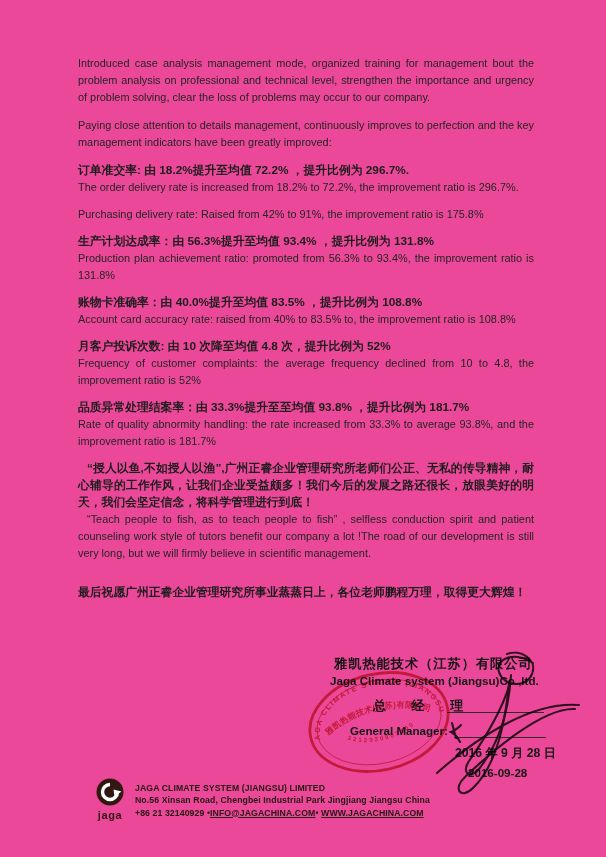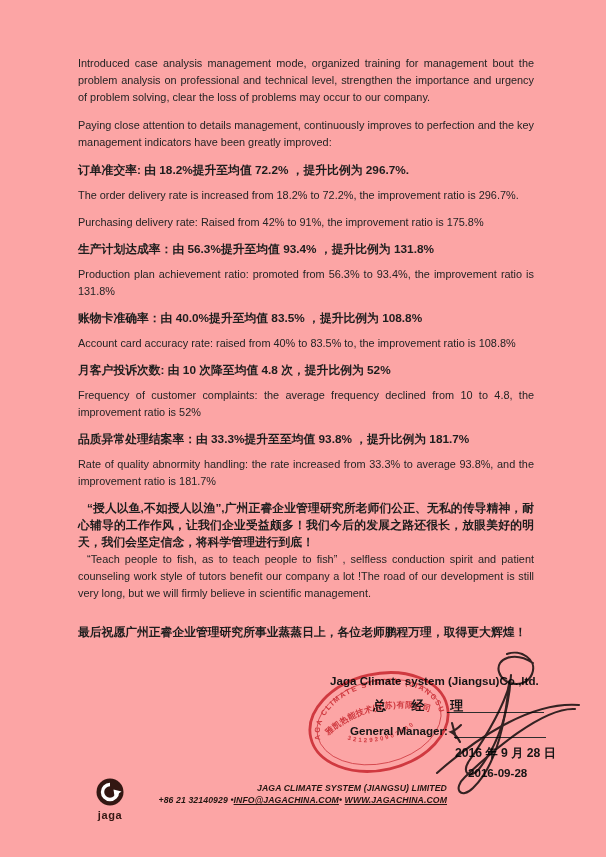--- a/index.html
+++ b/index.html
@@ -1,31 +1,31 @@
 <!DOCTYPE html>
 <html><head>
 <meta charset="utf-8">
 <style>
   html,body{margin:0;padding:0;background:#e8e8e8;}
   .page{
-    position:relative;width:606px;height:857px;background:#fca5a5;
+    position:relative;width:606px;height:857px;background:#ec4899;
     margin:0 auto;overflow:hidden;
     font-family:"Liberation Sans","DejaVu Sans",sans-serif;
     color:#262626;
   }
   .body-flow{
     position:absolute;left:78px;top:55px;width:456px;
     font-size:10.9px;line-height:17px;color:#242424;
   }
   .para{text-align:justify;font-weight:500;margin:0;}
   .zh-line{font-weight:600;font-size:11.8px;line-height:17px;color:#1d1d1d;}
   .gap-lg{margin-bottom:11px;}
   .metric{margin-bottom:10px;}
   .indent{text-indent:9px;}
-  .mb0{margin-bottom:0;margin-top:8px;}
+  .mb0{margin-bottom:0;}
   .mb10{margin-bottom:22px;}
 
   
   .sig{position:absolute;color:#151515;}
   .sig-company-zh{left:334px;top:655px;font-size:13.2px;font-weight:600;letter-spacing:1px;}
   .sig-company-en{left:330px;top:674px;font-size:11.6px;font-weight:600;}
   .sig-title-zh{left:373px;top:697px;font-size:13px;font-weight:700;letter-spacing:11px;}
   .sig-title-en{left:350px;top:724px;font-size:11.6px;font-weight:600;}
   .sig-line{position:absolute;border-bottom:1.4px solid #2d2d2d;height:0;}
   .line1{left:447px;top:712px;width:97px;}
@@ -37,22 +37,22 @@
   .stamp{
     position:absolute;left:304px;top:670px;width:150px;height:104px;
     transform:rotate(-13deg);mix-blend-mode:multiply;opacity:.92;
   }
   
   .ink{position:absolute;left:425px;top:645px;width:168px;height:165px;mix-blend-mode:multiply;}
 
   
   .footer-logo{position:absolute;left:90px;top:777px;width:44px;height:48px;}
   .footer-text{
-    position:absolute;left:135px;top:782px;width:312px;text-align:right;
-    font-size:8.7px;line-height:12.3px;font-weight:700;color:#241712;letter-spacing:.1px;font-style:italic;
+    position:absolute;left:135px;top:782px;width:312px;text-align:left;
+    font-size:8.7px;line-height:12.3px;font-weight:700;color:#241712;letter-spacing:.1px;
   }
   .u{text-decoration:underline;}
 </style>
 </head>
 <body>
 
 <div class="page">
 
   <div class="body-flow">
     <p class="para gap-lg">Introduced case analysis management mode, organized training for management bout the problem analysis on professional and technical level, strengthen the importance and urgency of problem solving, clear the loss of problems may occur to our company.</p>
@@ -87,20 +87,21 @@
       <div class="zh-line">品质异常处理结案率：由 33.3%提升至至均值 93.8%  ，提升比例为 181.7%</div>
       <p class="para mb0">Rate of quality abnormity handling: the rate increased from 33.3% to average 93.8%, and the improvement ratio is 181.7%</p>
     </div>
 
     <div class="zh-line indent" style="text-align:justify;">“授人以鱼,不如授人以渔”,广州正睿企业管理研究所老师们公正、无私的传导精神，耐心辅导的工作作风，让我们企业受益颇多！我们今后的发展之路还很长，放眼美好的明天，我们会坚定信念，将科学管理进行到底！</div>
     <p class="para indent mb10">“Teach people to fish, as to teach people to fish” , selfless conduction spirit and patient counseling work style of tutors benefit our company a lot !The road of our development is still very long, but we will firmly believe in scientific management.</p>
 
     <div class="zh-line">最后祝愿广州正睿企业管理研究所事业蒸蒸日上，各位老师鹏程万理，取得更大辉煌！</div>
   </div>
 
+  <div class="sig sig-company-zh">雅凯热能技术（江苏）有限公司</div>
   <div class="sig sig-company-en">Jaga Climate system (Jiangsu)Co.,ltd.</div>
   <div class="sig sig-title-zh">总 经 理</div>
   <div class="sig-line line1"></div>
   <div class="sig sig-title-en">General Manager:</div>
   <div class="sig-line line2"></div>
   <div class="sig sig-date-zh">2016 年 9 月 28 日</div>
   <div class="sig sig-date-iso">2016-09-28</div>
 
   <svg class="stamp" viewBox="0 0 150 104">
     <ellipse cx="75" cy="52" rx="70" ry="48" fill="none" stroke="#cf4a54" stroke-width="2.8"></ellipse>
@@ -131,20 +132,21 @@
 
   <svg class="footer-logo" viewBox="0 0 44 48">
     <circle cx="20" cy="15" r="13.5" fill="#331712"></circle>
     <path d="M 20,7.5 A 7.5 7.5 0 1 0 27.5,15" fill="none" stroke="#ffffff" stroke-width="3.4"></path>
     <path d="M 23.5,12.5 L 31.5,14.5 L 24.5,19.5 Z" fill="#ffffff"></path>
     <text x="20" y="42" text-anchor="middle" font-size="11" font-weight="700" fill="#331712" letter-spacing="0.6">jaga</text>
   </svg>
 
   <div class="footer-text">
     <div>JAGA CLIMATE SYSTEM (JIANGSU) LIMITED</div>
+    <div>No.56 Xinsan Road, Chengbei Industrial Park Jingjiang Jiangsu China</div>
     <div>
       <span>+86 21 32140929</span>
       <span>•</span><span class="u">INFO@JAGACHINA.COM</span><span>•</span>
       <span class="u">WWW.JAGACHINA.COM</span>
     </div>
   </div>
 
 </div>
 
 </body></html>

